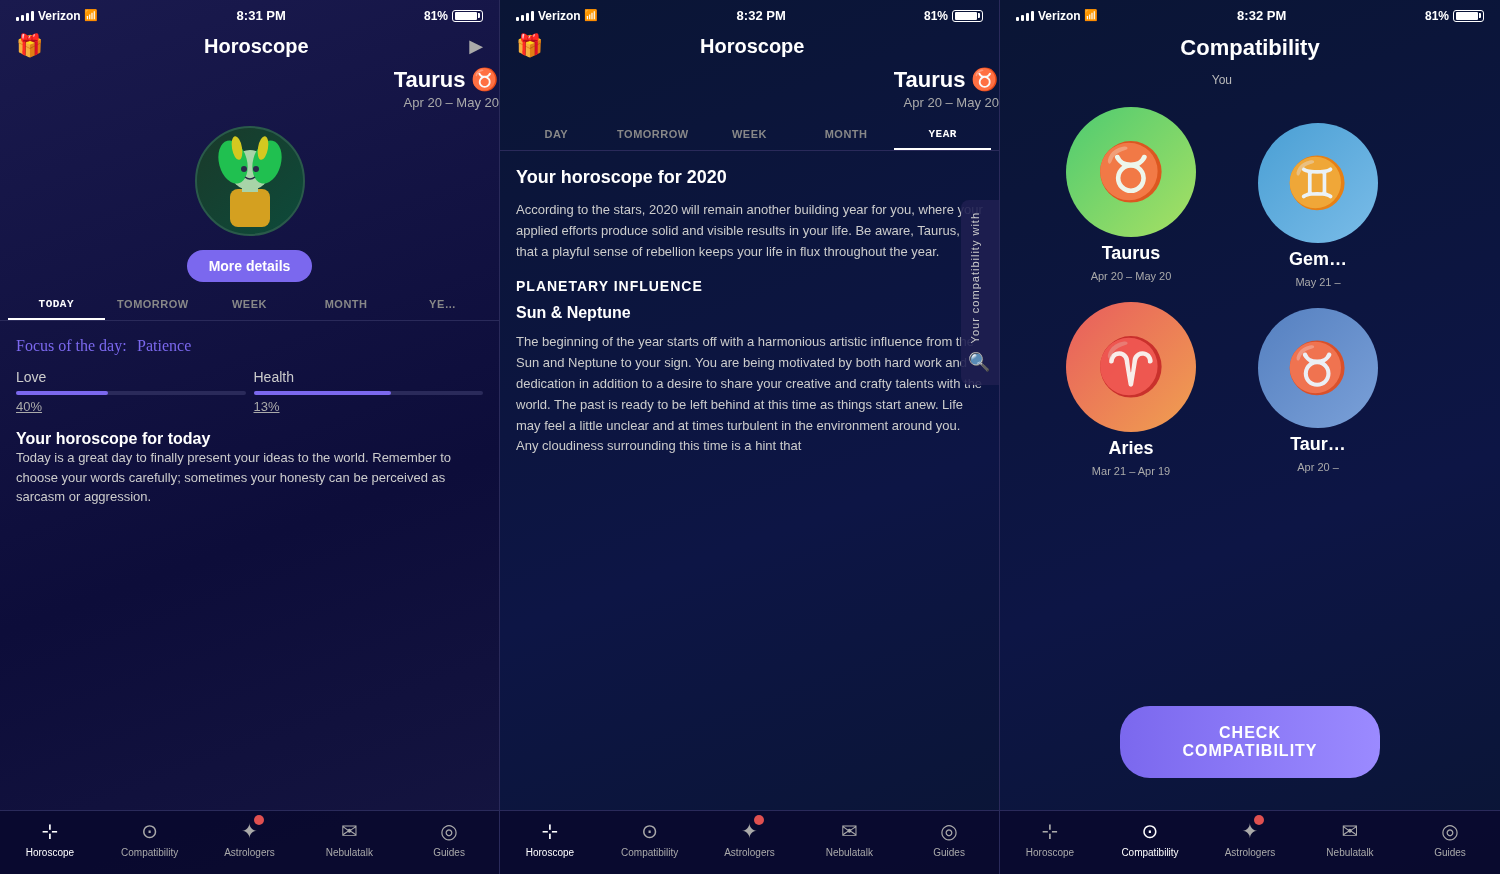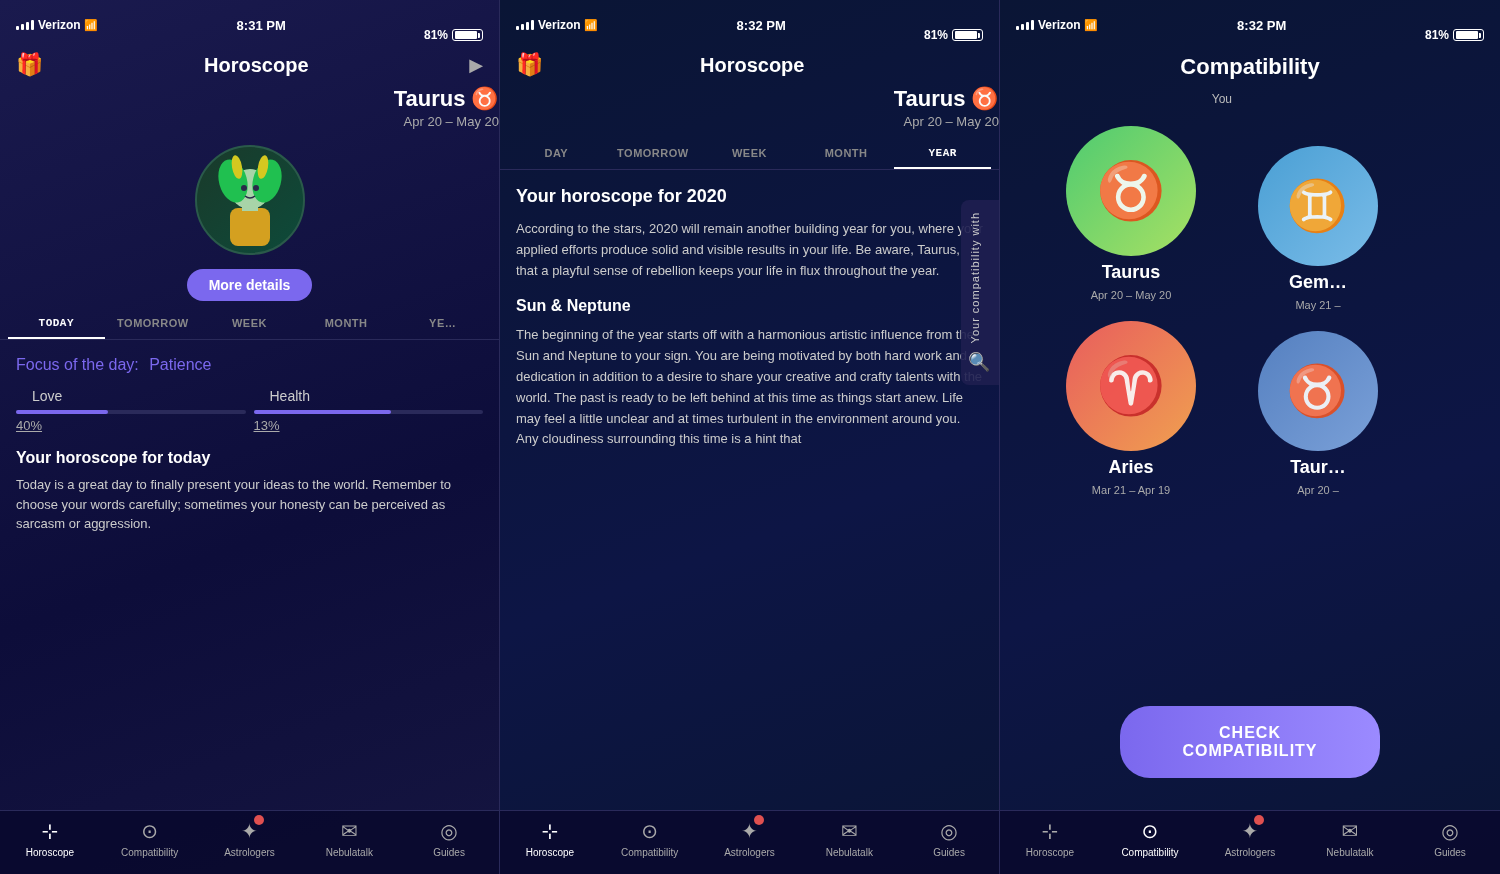--- a/index.html
+++ b/index.html
@@ -30,21 +30,21 @@
     .status-bar {
       display: flex;
       justify-content: space-between;
       align-items: center;
       padding: 8px 16px 4px;
       font-size: 12px;
       color: #fff;
       font-weight: 600;
     }
     .status-left { display: flex; align-items: center; gap: 4px; }
-    .status-right { display: flex; align-items: center; gap: 4px; margin-top: 20px; }
+    .status-right { display: flex; align-items: center; gap: 4px; }
     .signal-bars { display: flex; gap: 2px; align-items: flex-end; }
     .signal-bar { background: #fff; width: 3px; border-radius: 1px; }
     .signal-bar:nth-child(1) { height: 4px; }
     .signal-bar:nth-child(2) { height: 6px; }
     .signal-bar:nth-child(3) { height: 8px; }
     .signal-bar:nth-child(4) { height: 10px; }
     .wifi-icon { font-size: 11px; }
     .battery { border: 1.5px solid #fff; border-radius: 3px; padding: 1px 2px; font-size: 9px; position: relative; display: flex; align-items: center; }
     .battery-fill { background: #fff; height: 8px; width: 22px; border-radius: 1px; }
     .battery-tip { width: 2px; height: 5px; background: #fff; border-radius: 0 1px 1px 0; margin-left: 1px; }
@@ -114,33 +114,33 @@
       color: #888;
       cursor: pointer;
       border-bottom: 2px solid transparent;
       letter-spacing: 0.5px;
     }
     .tab-item.active { color: #fff; border-bottom: 2px solid #fff; font-family: Liberation Mono, monospace; }
 
     
     .content-area { flex: 1; padding: 16px; overflow: hidden; }
     .focus-day { font-size: 16px; color: #fff; margin-bottom: 14px; }
-    .focus-day span { color: #7b68ee; }
+    .focus-day span { color: #7b68ee; font-family: Liberation Serif, serif; }
 
     .stats-row { display: flex; gap: 8px; margin-bottom: 16px; }
     .stat-item { flex: 1; }
-    .stat-label { font-size: 14px; color: #ccc; margin-bottom: 6px; margin-left: 16px; }
+    .stat-label { font-size: 14px; color: #ccc; margin-bottom: 6px; }
     .stat-bar-bg { height: 4px; background: #2a2a5a; border-radius: 2px; margin-bottom: 4px; }
     .stat-bar-fill { height: 4px; border-radius: 2px; }
     .stat-value { font-size: 13px; color: #aaa; text-decoration: underline; }
     .fill-love { background: #7b68ee; width: 40%; }
     .fill-career { background: #7b68ee; width: 80%; }
     .fill-health { background: #7b68ee; width: 60%; }
 
-    .section-title { font-size: 16px; font-weight: 700; color: #fff; margin-bottom: 8px; }
+    .section-title { font-size: 16px; font-weight: 700; color: #fff; }
     .section-text { font-size: 13px; color: #ccc; line-height: 1.5; }
 
     
     .bottom-nav {
       display: flex;
       border-top: 1px solid #2a2a5a;
       padding: 8px 0 16px;
       background: rgba(10,10,46,0.95);
     }
     .nav-item {
@@ -404,20 +404,21 @@
     <div class="tab-item">DAY</div>
     <div class="tab-item">TOMORROW</div>
     <div class="tab-item">WEEK</div>
     <div class="tab-item">MONTH</div>
     <div class="tab-item active">YEAR</div>
   </div>
 
   <div class="horoscope-content">
     <div class="horo-year-title">Your horoscope for 2020</div>
     <div class="horo-body">According to the stars, 2020 will remain another building year for you, where your applied efforts produce solid and visible results in your life. Be aware, Taurus, that a playful sense of rebellion keeps your life in flux throughout the year.</div>
+    <div class="planetary-title">PLANETARY INFLUENCE</div>
     <div class="sun-neptune">Sun &amp; Neptune</div>
     <div class="horo-body">The beginning of the year starts off with a harmonious artistic influence from the Sun and Neptune to your sign. You are being motivated by both hard work and dedication in addition to a desire to share your creative and crafty talents with the world. The past is ready to be left behind at this time as things start anew. Life may feel a little unclear and at times turbulent in the environment around you. Any cloudiness surrounding this time is a hint that</div>
   </div>
 
   <div class="bottom-nav">
     <div class="nav-item">
       <span class="nav-icon active">⊹</span>
       <span class="nav-label active">Horoscope</span>
     </div>
     <div class="nav-item">
@@ -460,21 +461,21 @@
         <div class="battery-tip"></div>
       </div>
     </div>
   </div>
 
   <div class="compat-header">
     <div class="compat-title">Compatibility</div>
   </div>
 
   <div style="flex:1; padding: 0 20px; overflow:hidden;">
-    <div style="display:flex; gap: 16px; align-items: flex-end;">
+    <div style="display:flex; gap: 16px;">
 
       <div style="display:flex;flex-direction:column;gap:20px;align-items:center;flex:1;">
 
         <div style="align-self:flex-end;margin-right:10px;font-size:12px;color:#bbb;">You</div>
         <div class="sign-item">
           <div class="sign-orb orb-taurus" style="width:130px;height:130px;border-radius:50%;display:flex;align-items:center;justify-content:center;">
             <span style="font-size:56px;color:rgba(255,255,255,0.9);">♉</span>
           </div>
           <div class="sign-item-name">Taurus</div>
           <div class="sign-item-dates">Apr 20 – May 20</div>

